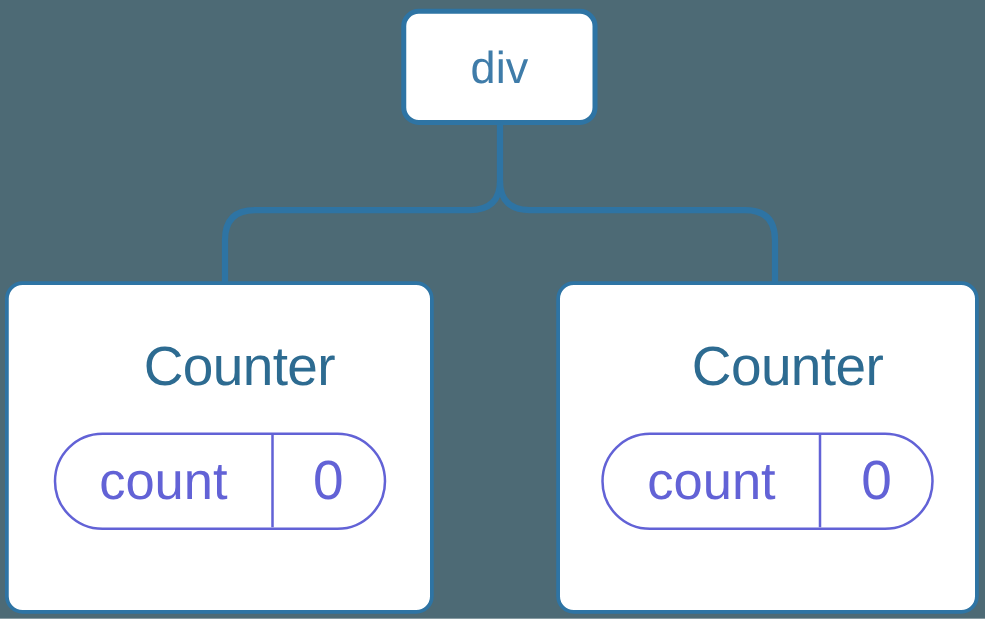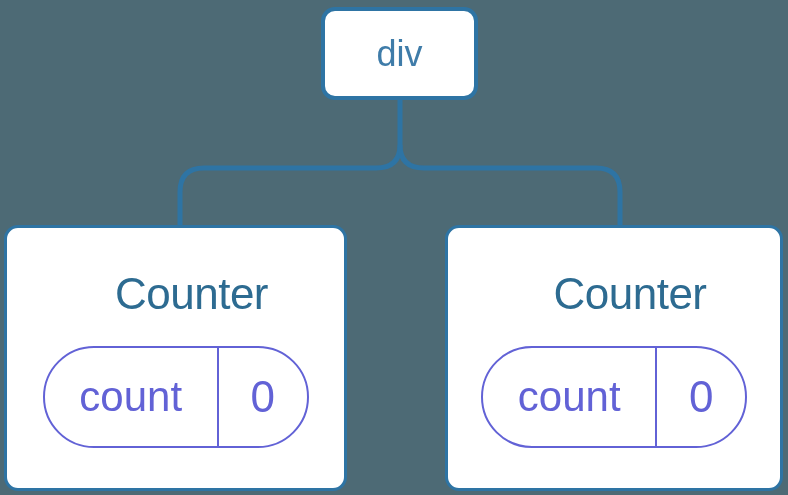--- a/index.html
+++ b/index.html
@@ -62,21 +62,21 @@
     font-size: 44px;
     line-height: 52px;
     font-weight: 500;
     letter-spacing: -0.5px;
     color: var(--title-text, #2d6b91);
     margin-left: 32px;
   }
   .state-pill {
     margin-top: 26px;
     width: 266px;
-    height: 102px;
+    height: 78px;
     box-sizing: border-box;
     border: 2px solid var(--accent, #6262d6);
     border-radius: 60px;
     display: flex;
     overflow: hidden;
     background: var(--card-bg, #ffffff);
   }
   .state-name {
     flex: 0 0 65.8%;
     display: flex;

